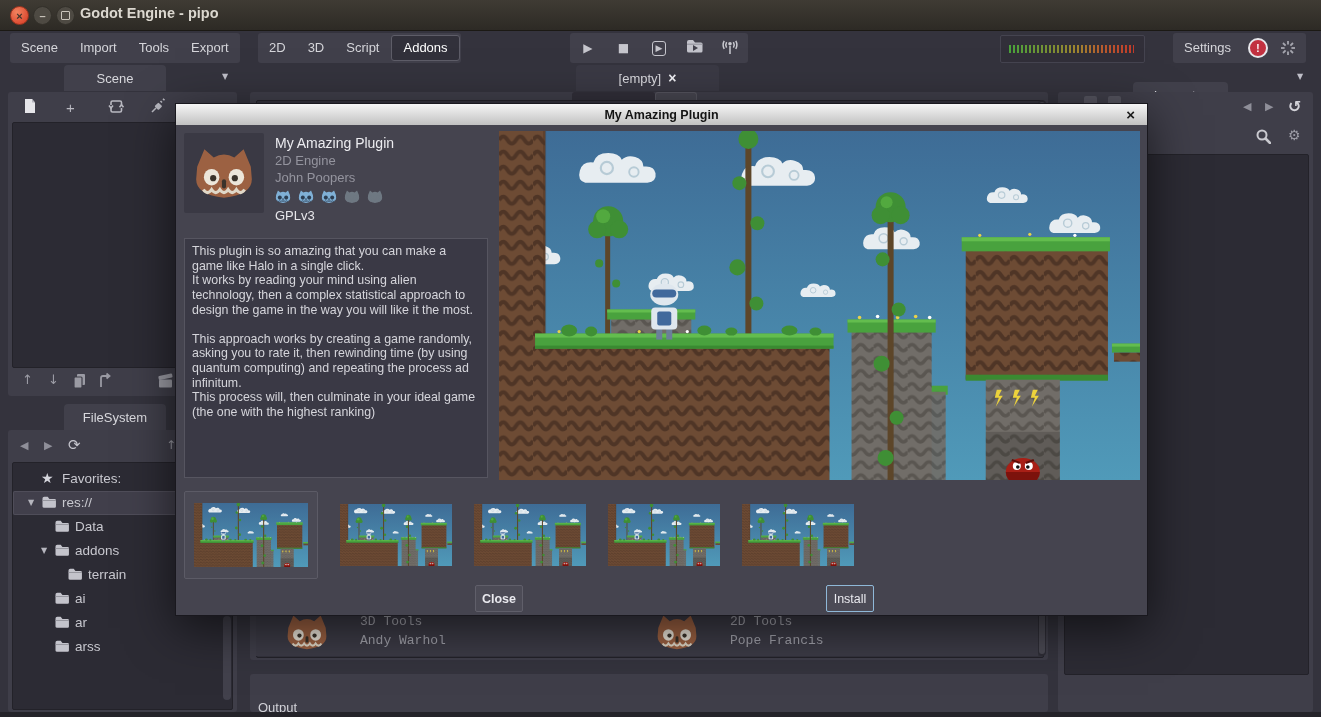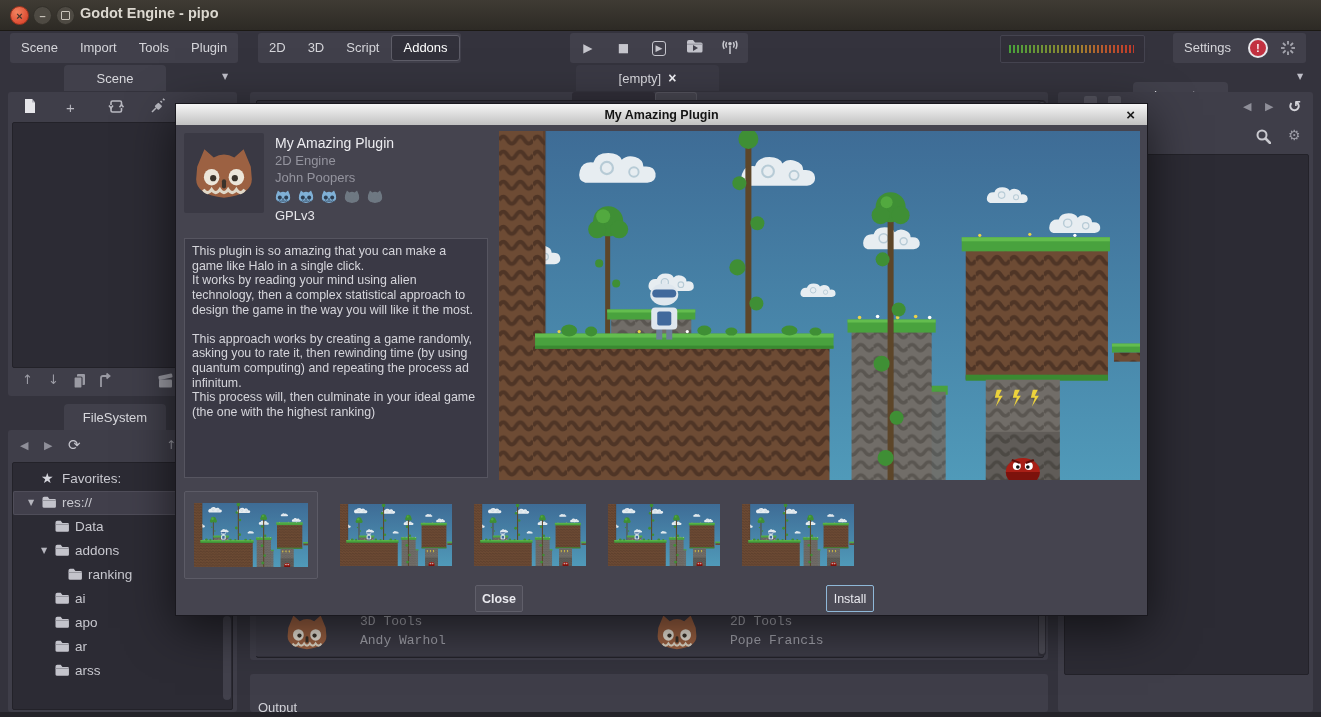--- a/index.html
+++ b/index.html
@@ -312,21 +312,21 @@
     <div class="winbtn maxb">
         <span class="maxglyph"></span>
       </div>
     <div class="wintitle">Godot Engine - pipo</div>
   </div>
 
   <div class="group" style="left:10px;top:33px;">
       <div class="tbtn">Scene</div>
       <div class="tbtn">Import</div>
       <div class="tbtn">Tools</div>
-      <div class="tbtn">Plugin</div>
+      <div class="tbtn">Export</div>
     </div>
   <div class="group" style="left:258px;top:33px;">
       <div class="tbtn">2D</div>
       <div class="tbtn">3D</div>
       <div class="tbtn">Script</div>
       <div class="tbtn active">Addons</div>
     </div>
 
   <div class="group" style="left:570px;top:33px;width:178px;justify-content:space-around;">
     <div class="playicon glyph">▶</div>
@@ -442,33 +442,27 @@
             <span class="arrow" style="left:28px">▼</span>
             <svg class="fldr" style="left:41px" viewBox="0 0 17 15">
               <use href="#folder"></use>
             </svg>
             <span class="fslabel" style="left:62px">addons</span>
           </div>
           <div class="fsrow">
             <svg class="fldr" style="left:54px" viewBox="0 0 17 15">
               <use href="#folder"></use>
             </svg>
-            <span class="fslabel" style="left:75px">ranking</span>
+            <span class="fslabel" style="left:75px">terrain</span>
           </div>
           <div class="fsrow">
             <svg class="fldr" style="left:41px" viewBox="0 0 17 15">
               <use href="#folder"></use>
             </svg>
             <span class="fslabel" style="left:62px">ai</span>
-          </div>
-          <div class="fsrow">
-            <svg class="fldr" style="left:41px" viewBox="0 0 17 15">
-              <use href="#folder"></use>
-            </svg>
-            <span class="fslabel" style="left:62px">apo</span>
           </div>
           <div class="fsrow">
             <svg class="fldr" style="left:41px" viewBox="0 0 17 15">
               <use href="#folder"></use>
             </svg>
             <span class="fslabel" style="left:62px">ar</span>
           </div>
           <div class="fsrow">
             <svg class="fldr" style="left:41px" viewBox="0 0 17 15">
               <use href="#folder"></use>

